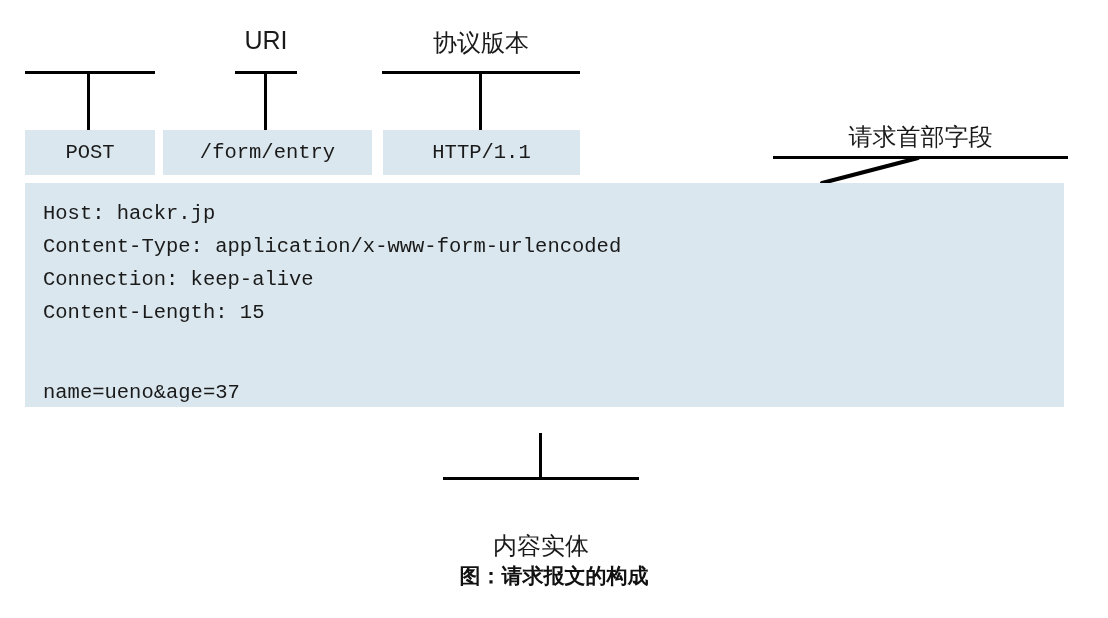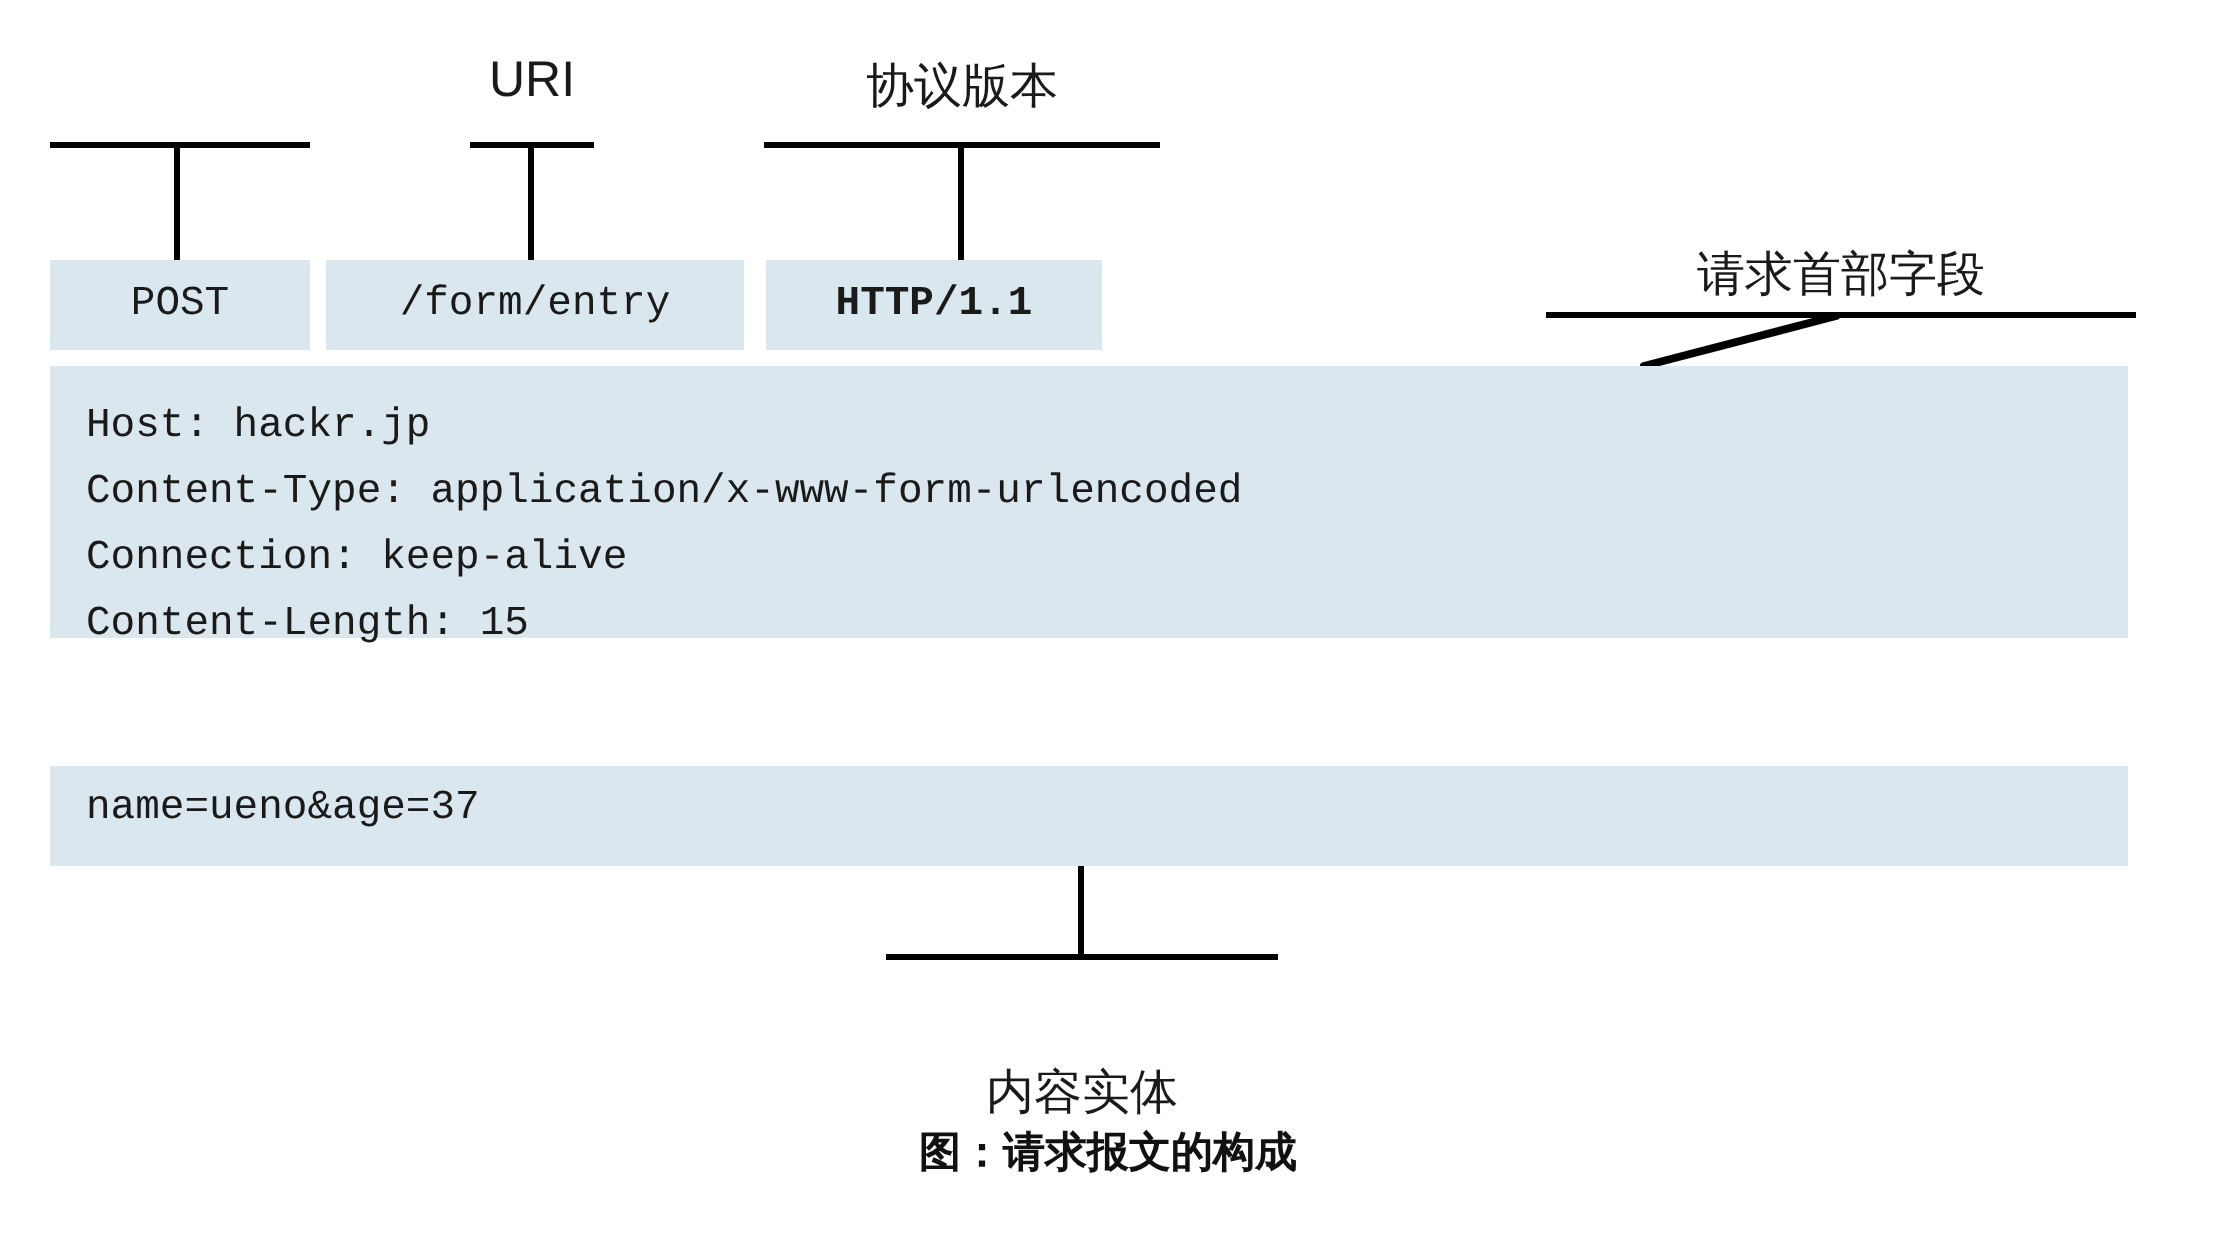--- a/index.html
+++ b/index.html
@@ -112,40 +112,40 @@
   <div class="abs vrule" style="left:479px; top:71px; height:60px;"></div>
 
   <div class="abs msgbox token" style="left:25px; top:130px; width:130px;justify-content:center;">
     <span class="msgline">POST</span>
   </div>
 
   <div class="abs msgbox token" style="left:163px; top:130px; width:209px;">
     <span class="msgline">/form/entry</span>
   </div>
 
-  <div class="abs msgbox token" style="left:383px; top:130px; width:168px;font-weight:bold;">
+  <div class="abs msgbox token" style="left:383px; top:130px; width:197px;">
     <span class="msgline">HTTP/1.1</span>
   </div>
 
   <div class="abs cjk-label" style="left:773px; top:121px; width:295px;">请求首部字段</div>
 
   <div class="abs hrule" style="left:773px; top:156px; width:295px;"></div>
 
   <svg class="abs diag" style="left:0px; top:0px; width:1108px; height:618px; pointer-events:none;">
     <line x1="822" y1="183" x2="918" y2="158" stroke="#000000" stroke-width="4" stroke-linecap="round"></line>
   </svg>
 
-  <div class="abs msgbox" id="headers-box" style="left:25px; top:183px; width:1039px; height:136px;">
+  <div class="abs msgbox" id="headers-box" style="left:25px; top:183px; width:1039px; height:188px;">
     <div class="msgline">Host: hackr.jp</div>
     <div class="msgline">Content-Type: application/x-www-form-urlencoded</div>
     <div class="msgline">Connection: keep-alive</div>
     <div class="msgline">Content-Length: 15</div>
   </div>
 
-  <div class="abs msgbox" id="body-box" style="left:25px; top:383px; width:1039px; height:50px;">
+  <div class="abs msgbox" id="body-box" style="left:25px; top:371px; width:1039px; height:36px;">
     <div class="msgline">name=ueno&amp;age=37</div>
   </div>
 
   <div class="abs vrule" style="left:539px; top:433px; height:46px;"></div>
   <div class="abs hrule" style="left:443px; top:477px; width:196px;"></div>
   <div class="abs cjk-label" style="left:443px; top:489px; width:196px;margin-top:41px;">内容实体</div>
 
   <div class="abs" id="caption" style="left:0px; top:562px;">图：请求报文的构成</div>
 
 </div>

